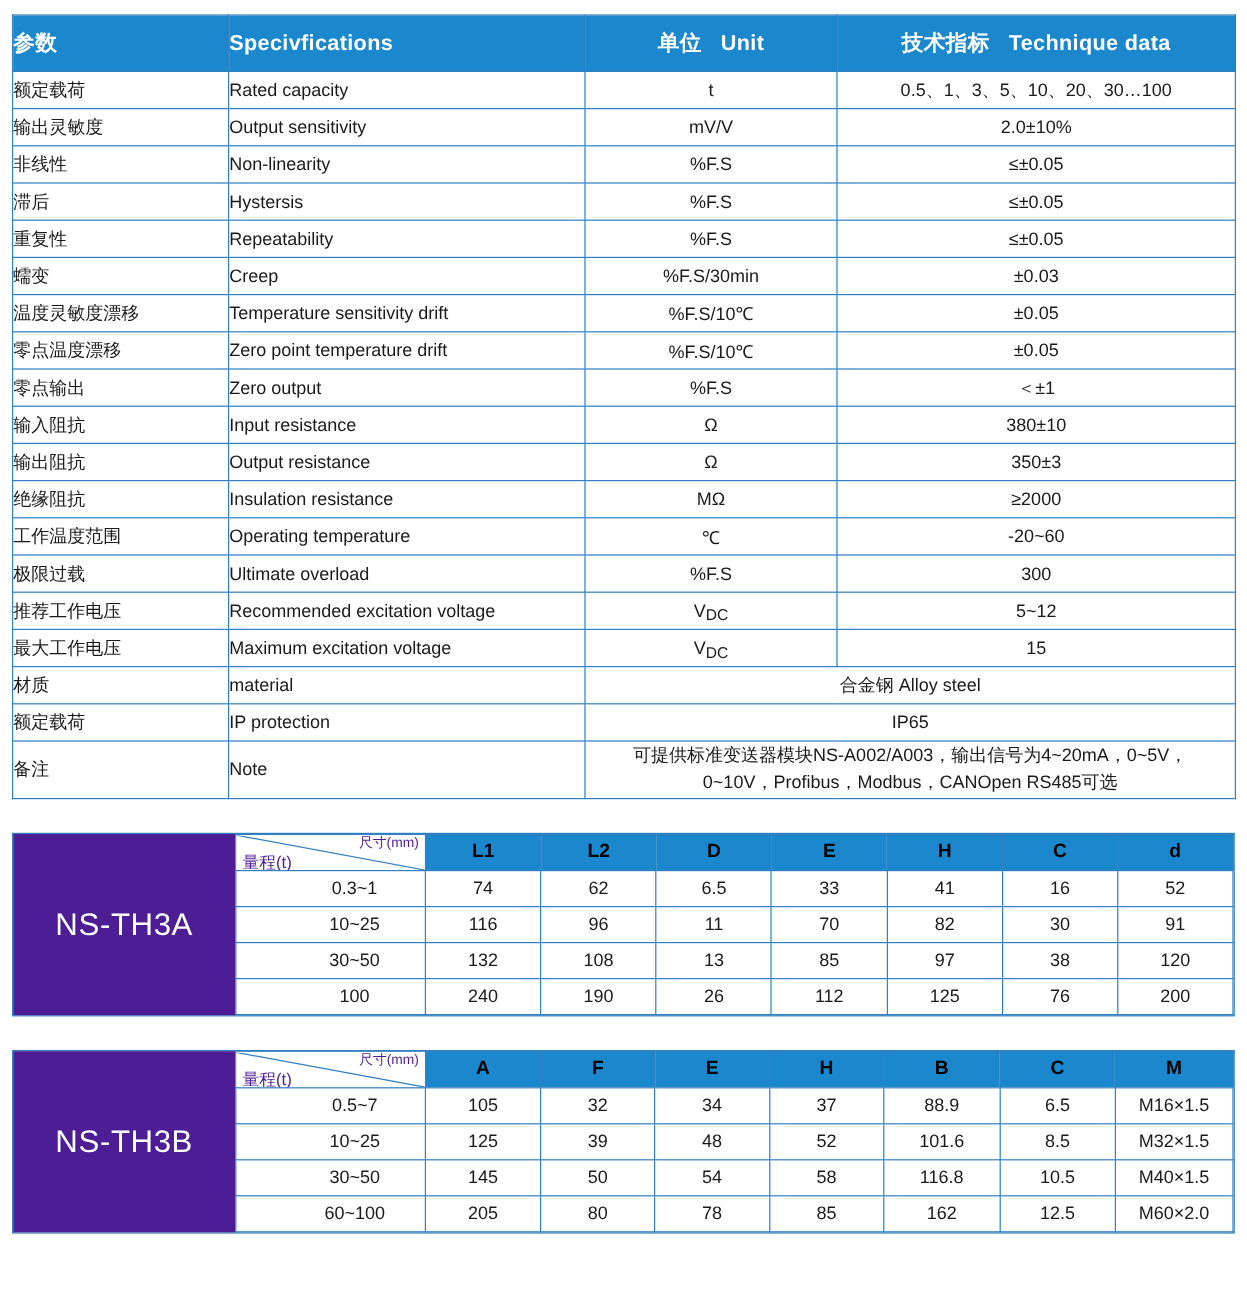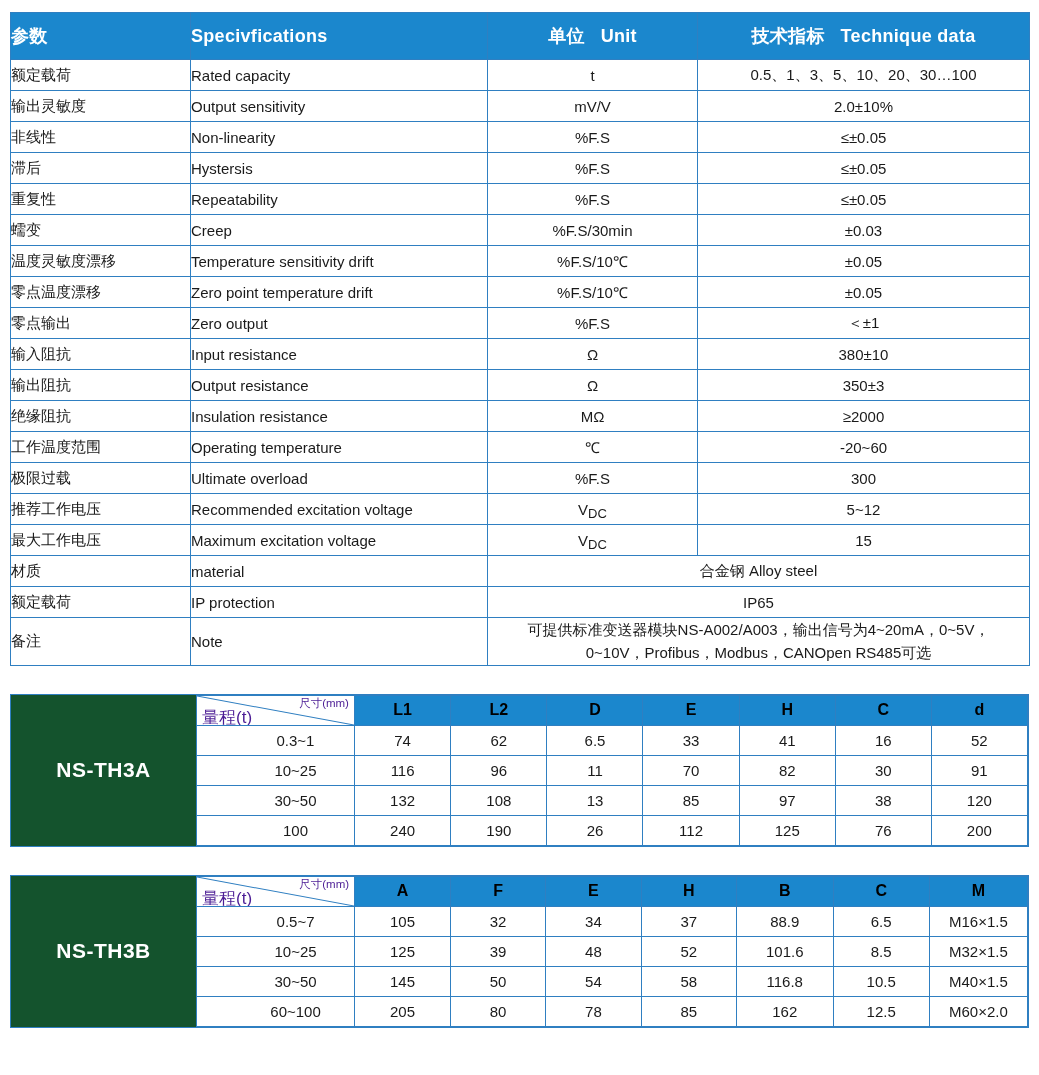--- a/index.html
+++ b/index.html
@@ -80,24 +80,24 @@
   
   .dim-block {
     margin-top: 28px;
     width: 1019px;
     display: flex;
     border: 1px solid #2f7fc1;
     box-sizing: border-box;
   }
   .dim-label {
     width: 185px;
-    background: #14532d;
+    background: #4c1d95;
     color: #fff;
-    font-size: 21px;
-    font-weight: bold;
+    font-size: 26px;
+    font-weight: normal;
     display: flex;
     align-items: center;
     justify-content: center;
     letter-spacing: 0.5px;
   }
   table.dim {
     flex: 1;
     border-collapse: collapse;
     table-layout: fixed;
   }
@@ -140,21 +140,21 @@
     right: 5px;
     top: 0px;
     font-size: 11.5px;
     line-height: 14px;
     white-space: nowrap;
   }
   .corner-box .bl {
     position: absolute;
     left: 5px;
     bottom: 0px;
-    font-size: 17px;
+    font-size: 14px;
     line-height: 14px;
     white-space: nowrap;
   }
   table.dim td.rowhead { width: 122px; padding-left: 40px; }
   table.dim tbody tr td { background: #ffffff; }
 </style>
 </head>
 <body>
 
 <div class="page">

